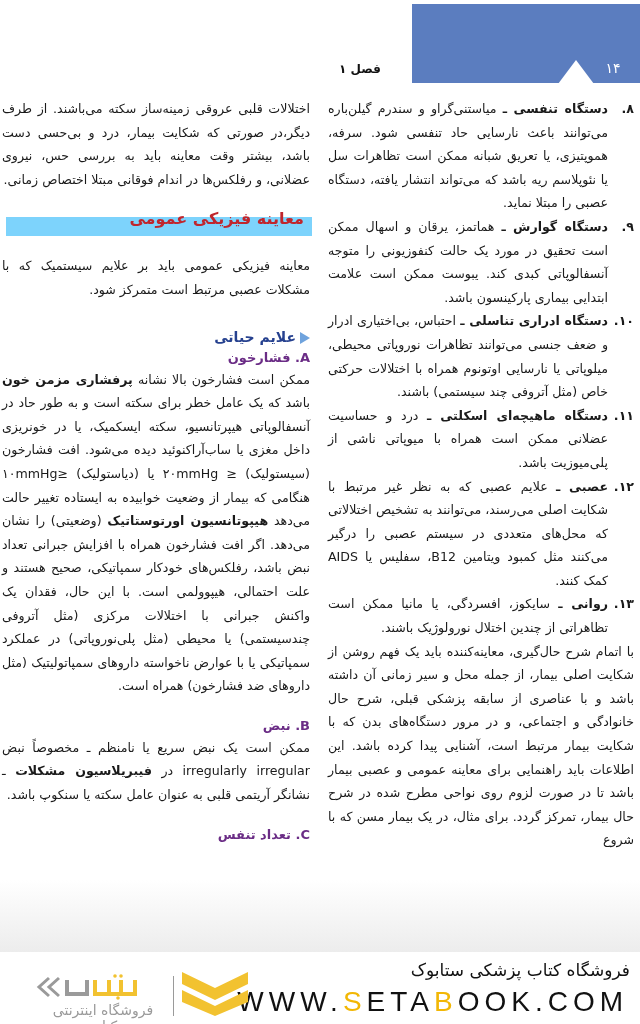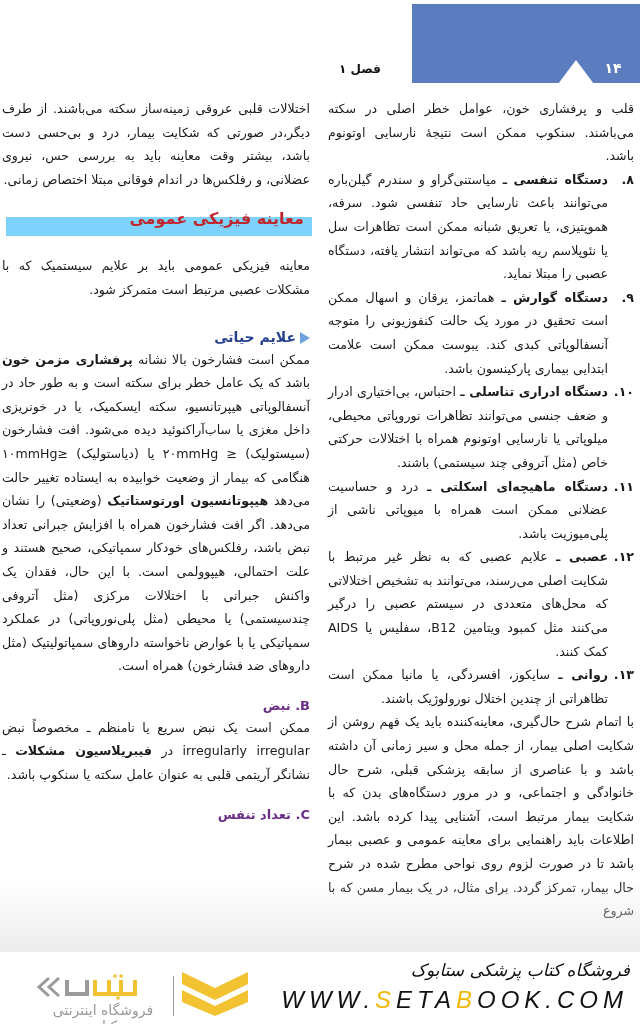--- a/index.html
+++ b/index.html
@@ -6,21 +6,21 @@
   body {
     width: 640px; height: 1024px; overflow: hidden; background: #ffffff;
     font-family: "DejaVu Sans", sans-serif; color: #1a1a1a; position: relative;
   }
   .page { position: absolute; left: 0; top: 0; width: 640px; height: 1024px; }
 
   
   .hdr-block { position: absolute; left: 412px; top: 4px; width: 228px; height: 79px; background: #5b7dbf; }
   .hdr-notch { position: absolute; left: 558px; top: 60px; width: 0; height: 0;
     border-left: 18px solid transparent; border-right: 18px solid transparent; border-bottom: 24px solid #ffffff; }
-  .hdr-pagenum { position: absolute; left: 598px; top: 60px; width: 30px; color: #ffffff; font-size: 14px; font-weight: bold; text-align: center; }
+  .hdr-pagenum { position: absolute; left: 598px; top: 60px; width: 30px; color: #ffffff; font-size: 14px; font-weight: normal; text-align: center; }
   .hdr-chapter { position: absolute; left: 325px; top: 62px; width: 70px; font-size: 12px; direction: rtl; text-align: center; color: #111; font-weight: bold;}
 
   .col { position: absolute; direction: rtl; text-align: justify; font-size: 12.6px; line-height: 23.6px; }
   .col-right { left: 328px; top: 97px; width: 306px; }
   .col-left  { left: 2px;   top: 97px; width: 308px; }
 
   p { margin: 0; }
   .item { position: relative; padding-right: 26px; }
   .item .num { position: absolute; right: 0; top: 0; font-weight: bold; }
   b { font-weight: bold; }
@@ -29,41 +29,40 @@
   .sec-title { position: absolute; right: 8px; top: -10px; color: #c0262d; font-size: 16px; font-weight: bold; white-space: nowrap; }
 
   .h-blue { color: #26418f; font-weight: bold; font-size: 14px; margin-top: 16px; line-height: 22px; }
   .h-blue .tri { display: inline-block; width: 0; height: 0; border-top: 6px solid transparent; border-bottom: 6px solid transparent; border-left: 10px solid #6fa3dd; margin-left: 4px; vertical-align: middle; }
   .h-purple { color: #6b2d86; font-weight: bold; font-size: 13px; line-height: 20px; }
   .gap { height: 18px; }
 
   
   .fade { position: absolute; left: 0; top: 880px; width: 640px; height: 72px;
     background: linear-gradient(to bottom, rgba(255,255,255,0), rgba(230,230,230,0.75)); }
-  .ad { position: absolute; left: 0; top: 952px; width: 640px; height: 72px; background: #ffffff; font-style: italic; }
+  .ad { position: absolute; left: 0; top: 952px; width: 640px; height: 72px; background: #ffffff; }
   .ad-title { position: absolute; right: 10px; top: 8px; direction: rtl; font-size: 17px; color: #111; }
-  .ad-url { position: absolute; right: 12px; top: 34px; font-size: 24px; letter-spacing: 5px; color: #111; font-family: "Liberation Sans", sans-serif; }
+  .ad-url { position: absolute; right: 12px; top: 34px; font-size: 28px; letter-spacing: 5px; color: #111; font-family: "Liberation Sans", sans-serif; }
   .ad-url .y { color: #f2b705; }
   .logo-chevron { position: absolute; left: 180px; top: 970px; width: 70px; height: 46px; }
   .logo-sep { position: absolute; left: 173px; top: 976px; width: 1px; height: 40px; background: #9a9a9a; }
   .logo-text { position: absolute; left: 35px; top: 974px; width: 130px; height: 26px; }
   .logo-sub { position: absolute; left: 38px; top: 1002px; width: 130px; font-size: 14px; color: #9a9a9a; direction: rtl; text-align: center; }
 </style>
 </head>
 <body>
 
 <div class="page">
 
   <div class="hdr-block"></div>
   <div class="hdr-notch"></div>
   <div class="hdr-pagenum">۱۴</div>
   <div class="hdr-chapter">فصل ۱</div>
 
   <div class="col col-right">
-    <p>قلب و پرفشاری خون، عوامل خطر اصلی در سکته می‌باشند. سنکوپ ممکن است نتیجهٔ نارسایی اوتونوم باشد.</p>
 
     <div class="item">
       <span class="num">۸.</span>
       <p><b>دستگاه تنفسی ـ</b><span> میاستنی‌گراو و سندرم گیلن‌باره می‌توانند باعث نارسایی حاد تنفسی شود. سرفه، هموپتیزی، یا تعریق شبانه ممکن است تظاهرات سل یا نئوپلاسم ریه باشد که می‌تواند انتشار یافته، دستگاه عصبی را مبتلا نماید.</span></p>
     </div>
     <div class="item">
       <span class="num">۹.</span>
       <p><b>دستگاه گوارش ـ</b><span> هماتمز، یرقان و اسهال ممکن است تحقیق در مورد یک حالت کنفوزیونی را متوجه آنسفالوپاتی کبدی کند. یبوست ممکن است علامت ابتدایی بیماری پارکینسون باشد.</span></p>
     </div>
     <div class="item">
@@ -91,20 +90,21 @@
 
     <div class="sec-band">
       <span class="sec-title">معاینه فیزیکی عمومی</span>
     </div>
 
     <p>معاینه فیزیکی عمومی باید بر علایم سیستمیک که با مشکلات عصبی مرتبط است متمرکز شود.</p>
 
     <div class="h-blue" style="margin-top:24px">
       <span class="tri"></span><span>علایم حیاتی</span>
     </div>
+    <div class="h-purple">A. فشارخون</div>
     <p><span>ممکن است فشارخون بالا نشانه </span><b>پرفشاری مزمن خون</b><span> باشد که یک عامل خطر برای سکته است و به طور حاد در آنسفالوپاتی هیپرتانسیو، سکته ایسکمیک، یا در خونریزی داخل مغزی یا ساب‌آراکنوئید دیده می‌شود. افت فشارخون (سیستولیک) ≤ ۲۰mmHg یا (دیاستولیک) ≤۱۰mmHg هنگامی که بیمار از وضعیت خوابیده به ایستاده تغییر حالت می‌دهد </span><b>هیپوتانسیون اورتوستاتیک</b><span> (وضعیتی) را نشان می‌دهد. اگر افت فشارخون همراه با افزایش جبرانی تعداد نبض باشد، رفلکس‌های خودکار سمپاتیکی، صحیح هستند و علت احتمالی، هیپوولمی است. با این حال، فقدان یک واکنش جبرانی با اختلالات مرکزی (مثل آتروفی چندسیستمی) یا محیطی (مثل پلی‌نوروپاتی) در عملکرد سمپاتیکی یا با عوارض ناخواسته داروهای سمپاتولیتیک (مثل داروهای ضد فشارخون) همراه است.</span></p>
 
     <div class="gap"></div>
     <div class="h-purple">B. نبض</div>
     <p><span>ممکن است یک نبض سریع یا نامنظم ـ مخصوصاً نبض irregularly irregular در </span><b>فیبریلاسیون مشکلات</b><span> ـ نشانگر آریتمی قلبی به عنوان عامل سکته یا سنکوپ باشد.</span></p>
 
     <div class="gap"></div>
     <div class="h-purple">C. تعداد تنفس</div>
   </div>
 

